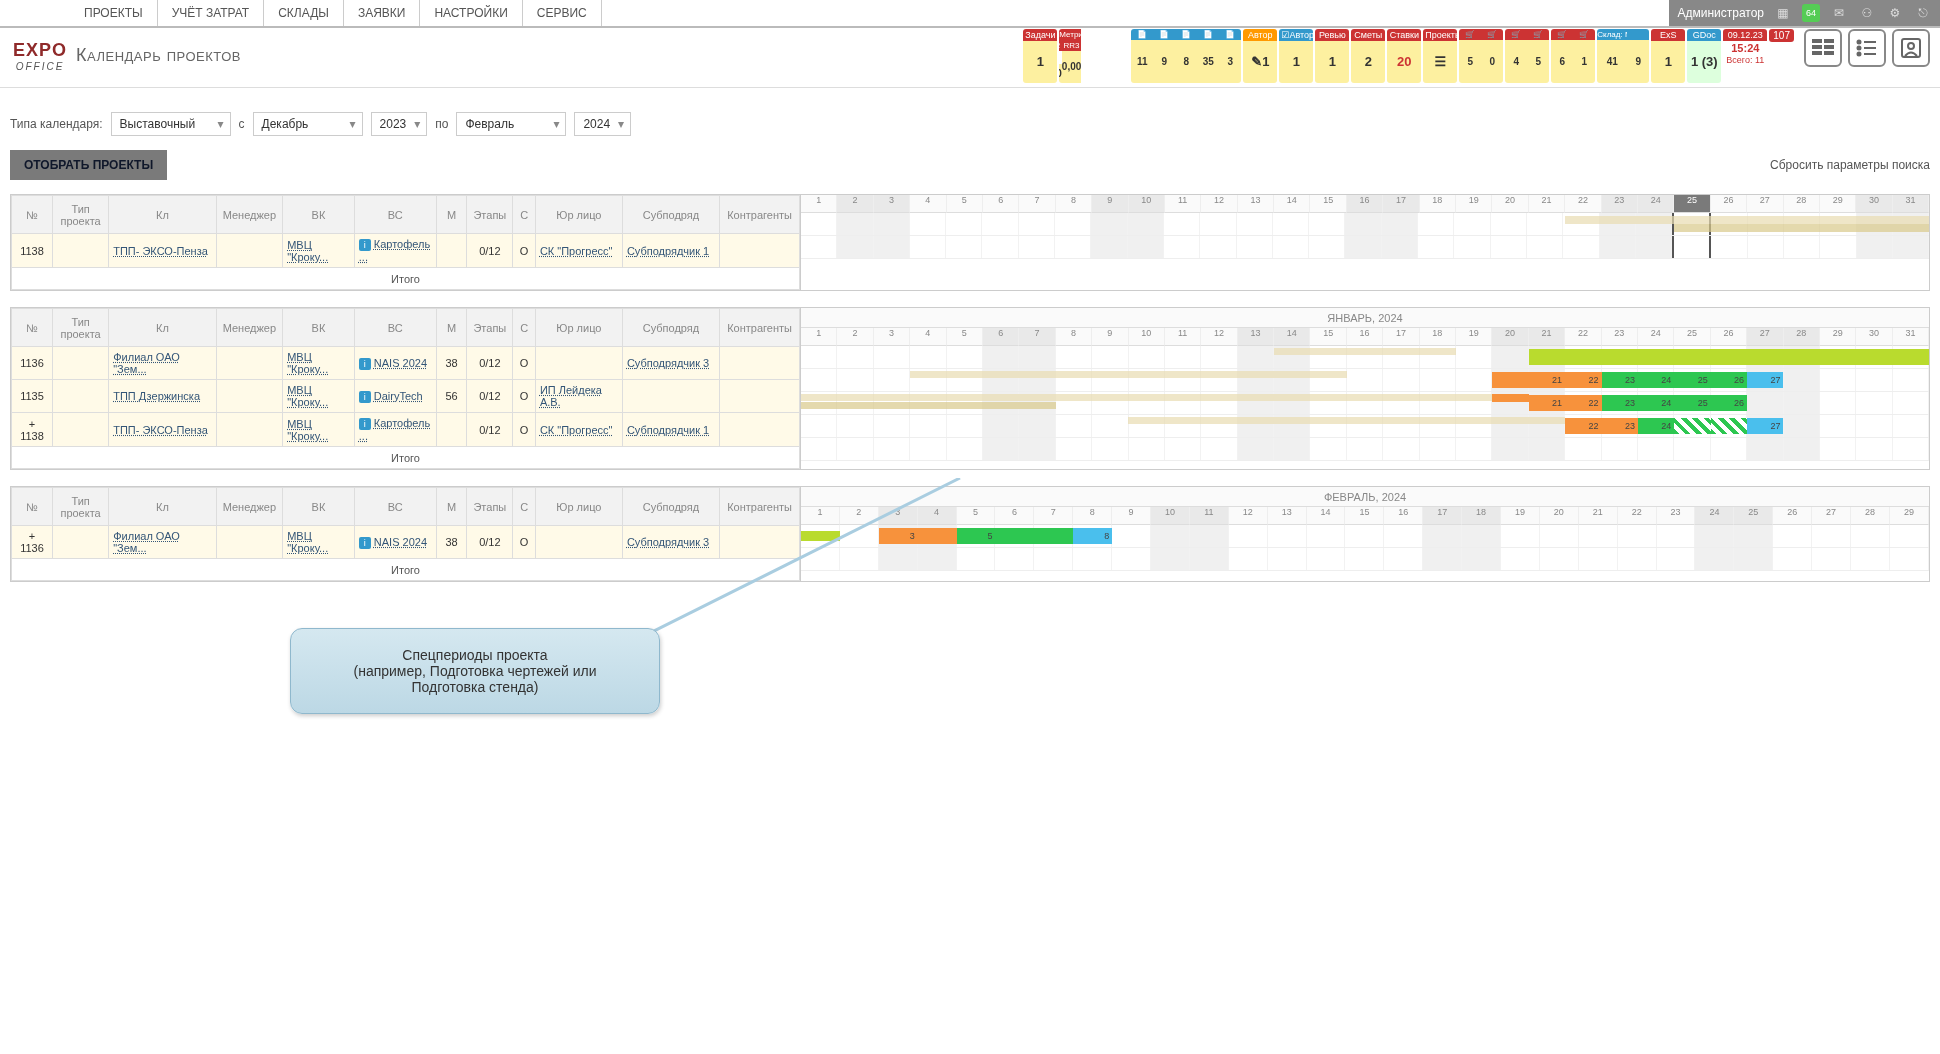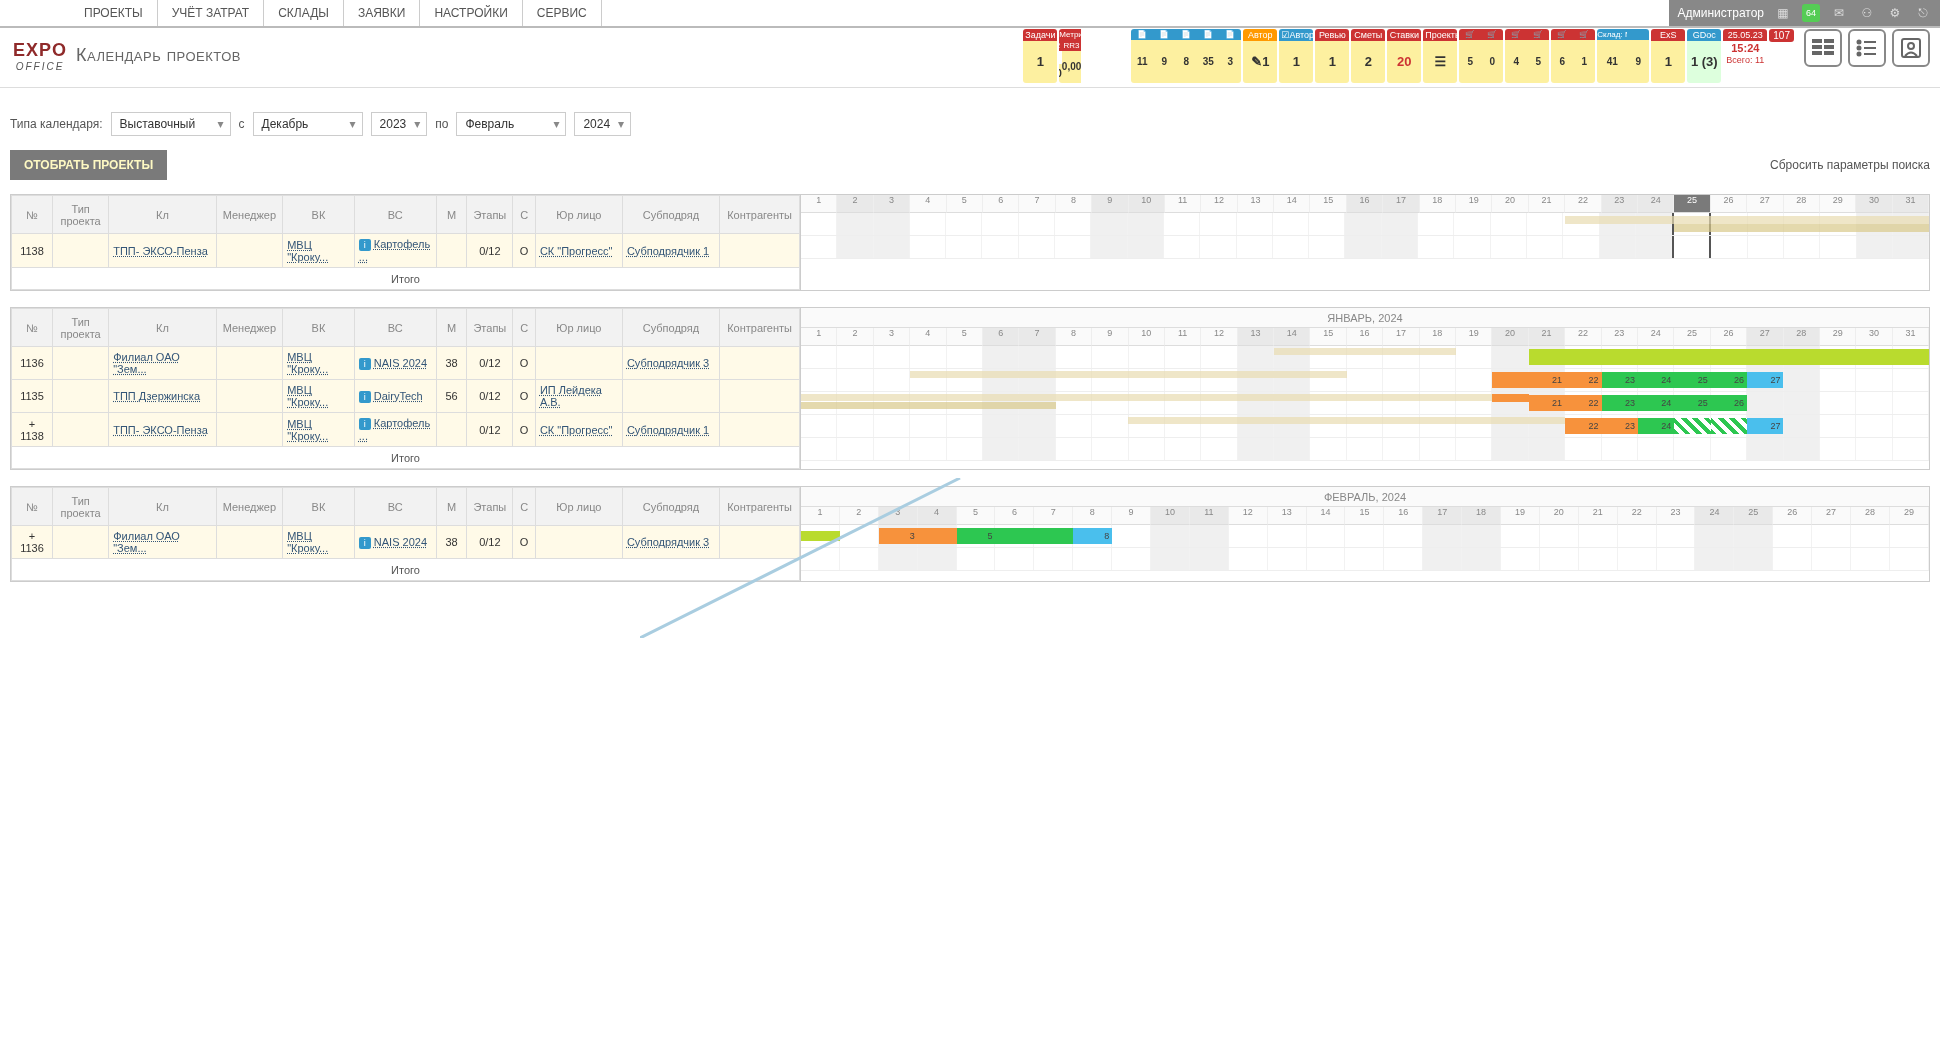--- a/index.html
+++ b/index.html
@@ -29,21 +29,21 @@
 .tool-ic { width: 38px; height: 38px; border: 2px solid #888; border-radius: 6px; display: flex; align-items: center; justify-content: center; }
 .content { padding: 10px; }
 .collapse-link { color: #b33; font-size: 12px; text-decoration: underline; }
 .collapse-caret { display: inline-block; width: 10px; height: 10px; border: 1px solid #b33; color: #b33; font-size: 8px; text-align: center; line-height: 8px; margin-right: 4px; }
 .filter-row { display: flex; align-items: center; gap: 8px; margin: 14px 0; font-size: 12px; flex-wrap: wrap; }
 .filter-row label { color: #555; }
 .sel { border: 1px solid #ccc; padding: 4px 20px 4px 8px; font-size: 12px; position: relative; background: #fff; min-width: 80px; display: inline-block; }
 .sel::after { content: "▾"; position: absolute; right: 6px; color: #888; }
 .txt-input { border: 1px solid #ccc; padding: 4px; font-size: 12px; width: 120px; }
 .extra-params { margin-left: auto; color: #888; font-size: 12px; }
-.action-btn { background: #7a7a7a; color: #fef9c3; padding: 8px 14px; border: none; font-size: 12px; font-weight: bold; }
+.action-btn { background: #7a7a7a; color: #0f172a; padding: 8px 14px; border: none; font-size: 12px; font-weight: bold; }
 .reset-link { margin-left: auto; color: #555; font-size: 12px; }
 .btn-row { display: flex; align-items: center; margin-bottom: 14px; }
 .gantt-block { margin-bottom: 16px; }
 .gantt-wrap { display: flex; border: 1px solid #ccc; }
 .gantt-left { flex: 0 0 790px; border-right: 1px solid #ccc; }
 .gantt-right { flex: 1; overflow-x: hidden; position: relative; }
 table.grid { border-collapse: collapse; width: 100%; font-size: 11px; }
 table.grid th, table.grid td { border: 1px solid #ddd; padding: 4px; text-align: center; background: #fafafa; }
 table.grid th { background: #f2f2f2; color: #888; font-weight: normal; height: 38px; }
 table.grid td { height: 22px; }
@@ -214,21 +214,21 @@
     </div>
     <div class="status-tile red">
         <div class="lbl">ExS</div>
         <div class="val">1</div>
       </div>
     <div class="status-tile blue">
         <div class="lbl" style="background:#39c;">GDoc</div>
         <div class="val" style="background:#dfd;">1 (3)</div>
       </div>
     <div class="status-tile red" style="width:44px;">
-      <div class="lbl" style="background:#c33;">25.05.23</div>
+      <div class="lbl" style="background:#c33;">09.12.23</div>
       <div style="text-align:center;background:#fff;padding:1px 0;font-size:11px;color:#c33;font-weight:bold;">15:24</div>
       <div style="text-align:center;background:#fff;font-size:9px;color:#c33;">Всего: 11</div>
     </div>
     <div style="background:#c33;color:#fff;font-size:10px;padding:1px 4px;border-radius:3px;align-self:flex-start;">107</div>
     <div class="tool-icons">
       <div class="tool-ic">
           <svg width="22" height="20" viewBox="0 0 22 20" fill="none" stroke="#666" stroke-width="2">
             <rect x="1" y="2" width="8" height="2"></rect>
             <rect x="1" y="8" width="8" height="2"></rect>
             <rect x="1" y="14" width="8" height="2"></rect>
@@ -896,15 +896,17 @@
             </div>
           </div>
       </div>
     </div>
   </div>
 
   <div style="position:relative; height:200px;">
     <svg style="position:absolute;left:630px;top:-120px;" width="330" height="160">
         <line x1="0" y1="160" x2="320" y2="0" stroke="#a9cde0" stroke-width="3"></line>
       </svg>
+    <div class="callout" style="left:280px; top:30px; white-space:pre-line;">Спецпериоды проекта
+(например, Подготовка чертежей или Подготовка стенда)</div>
   </div>
 
 </div>
 
 </body></html>

